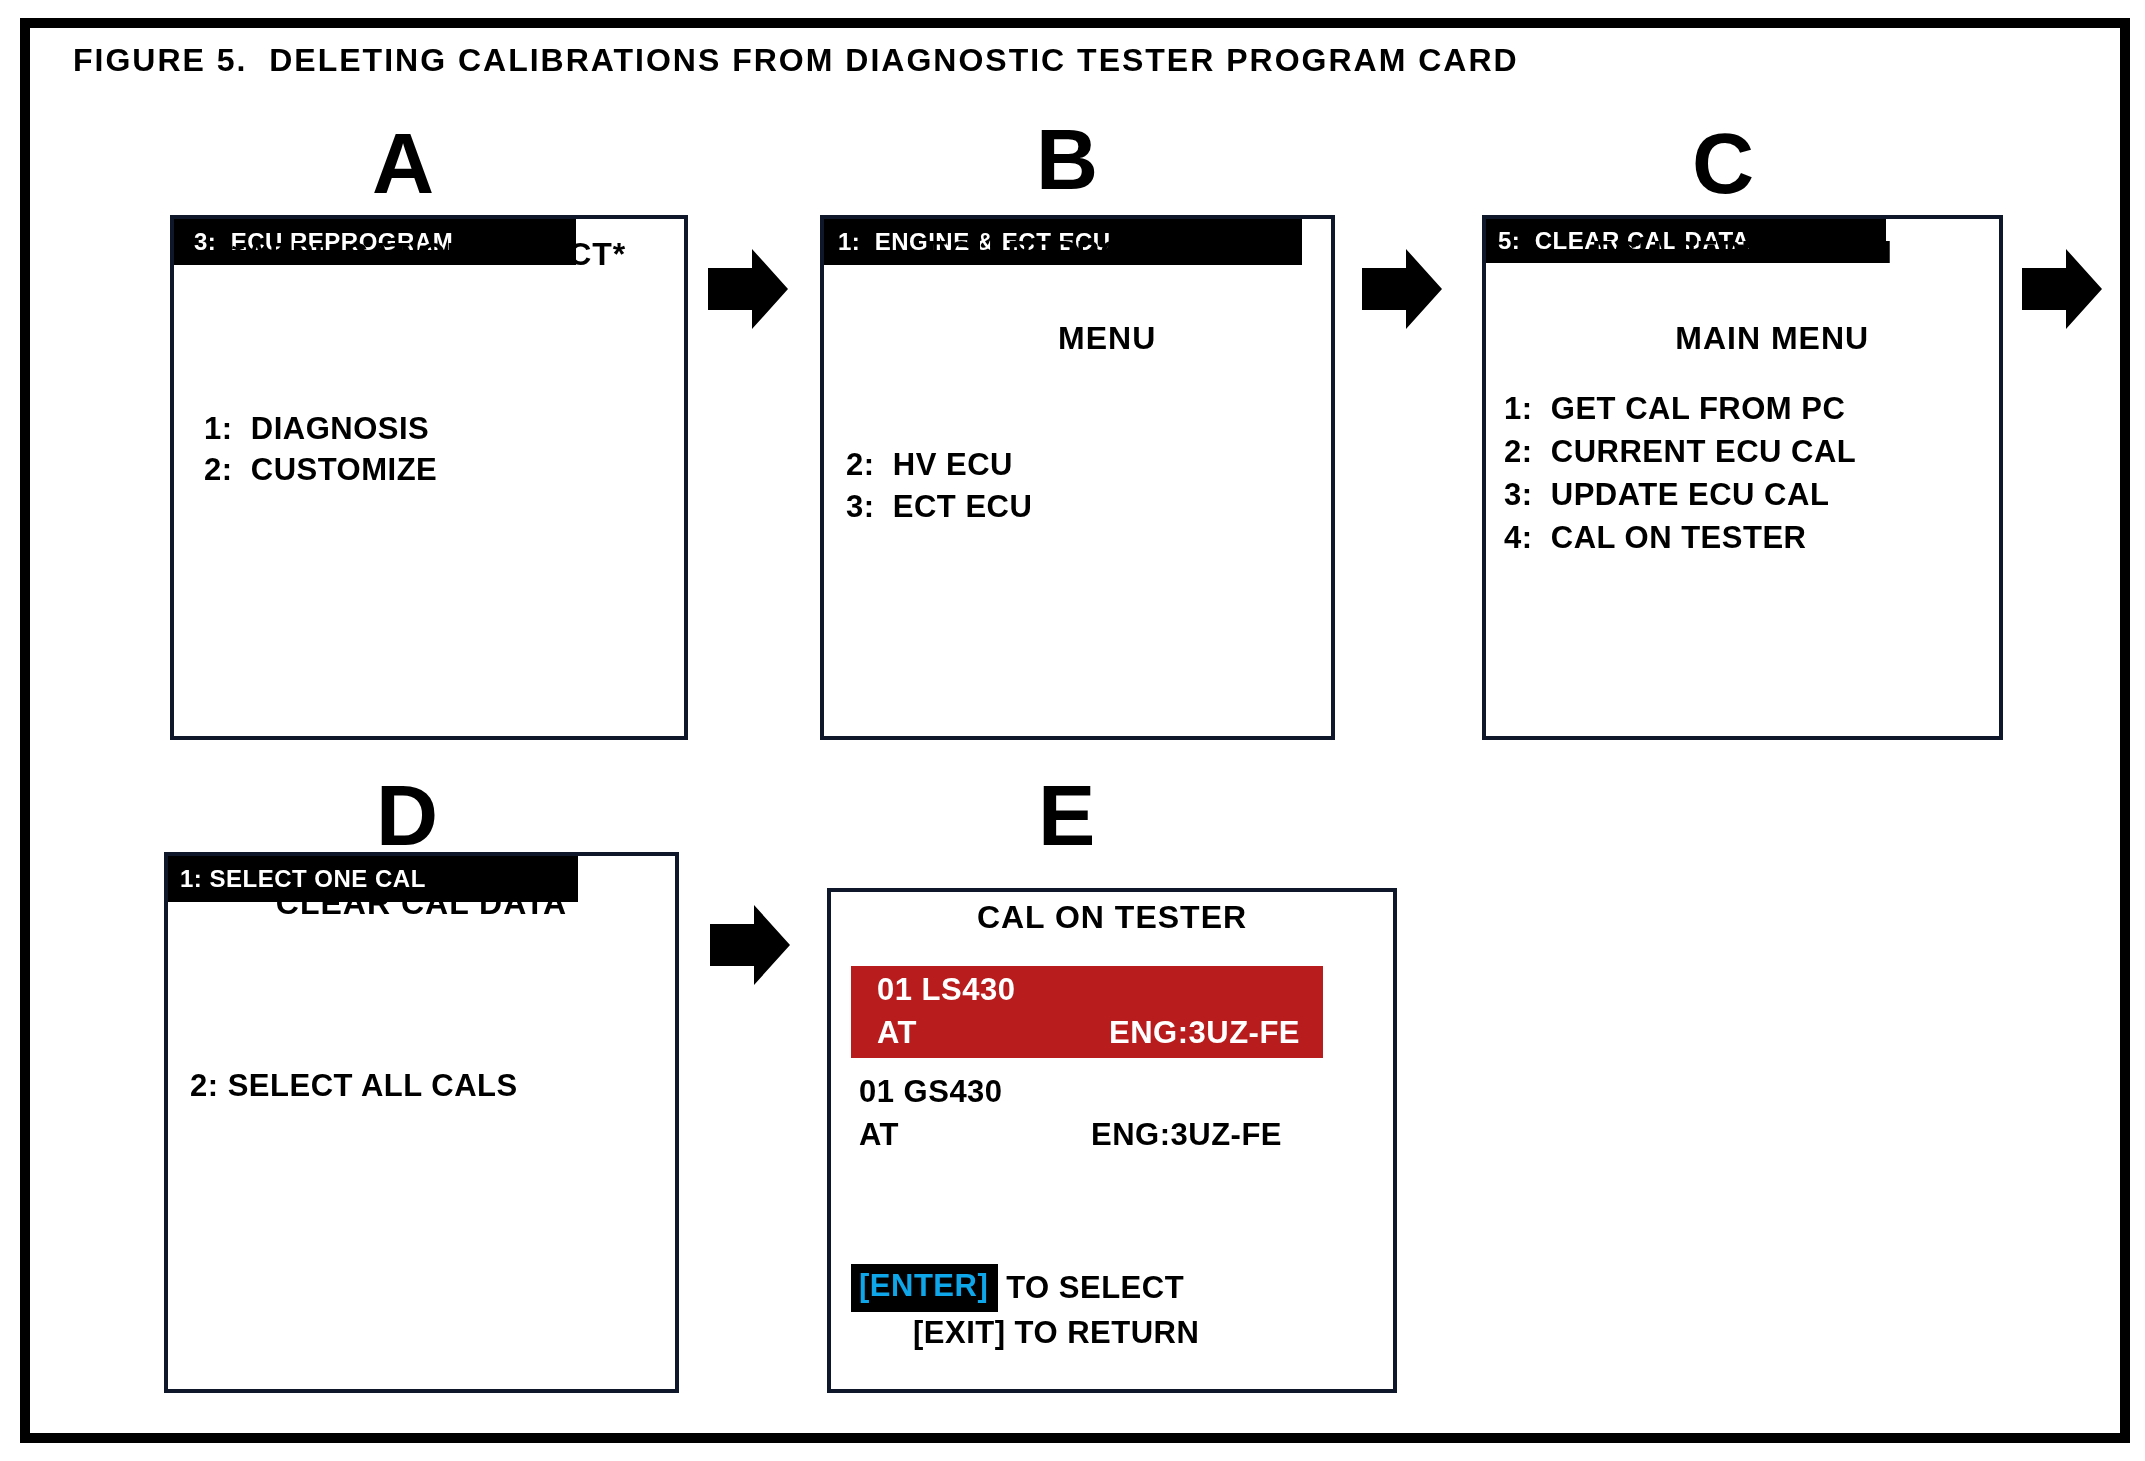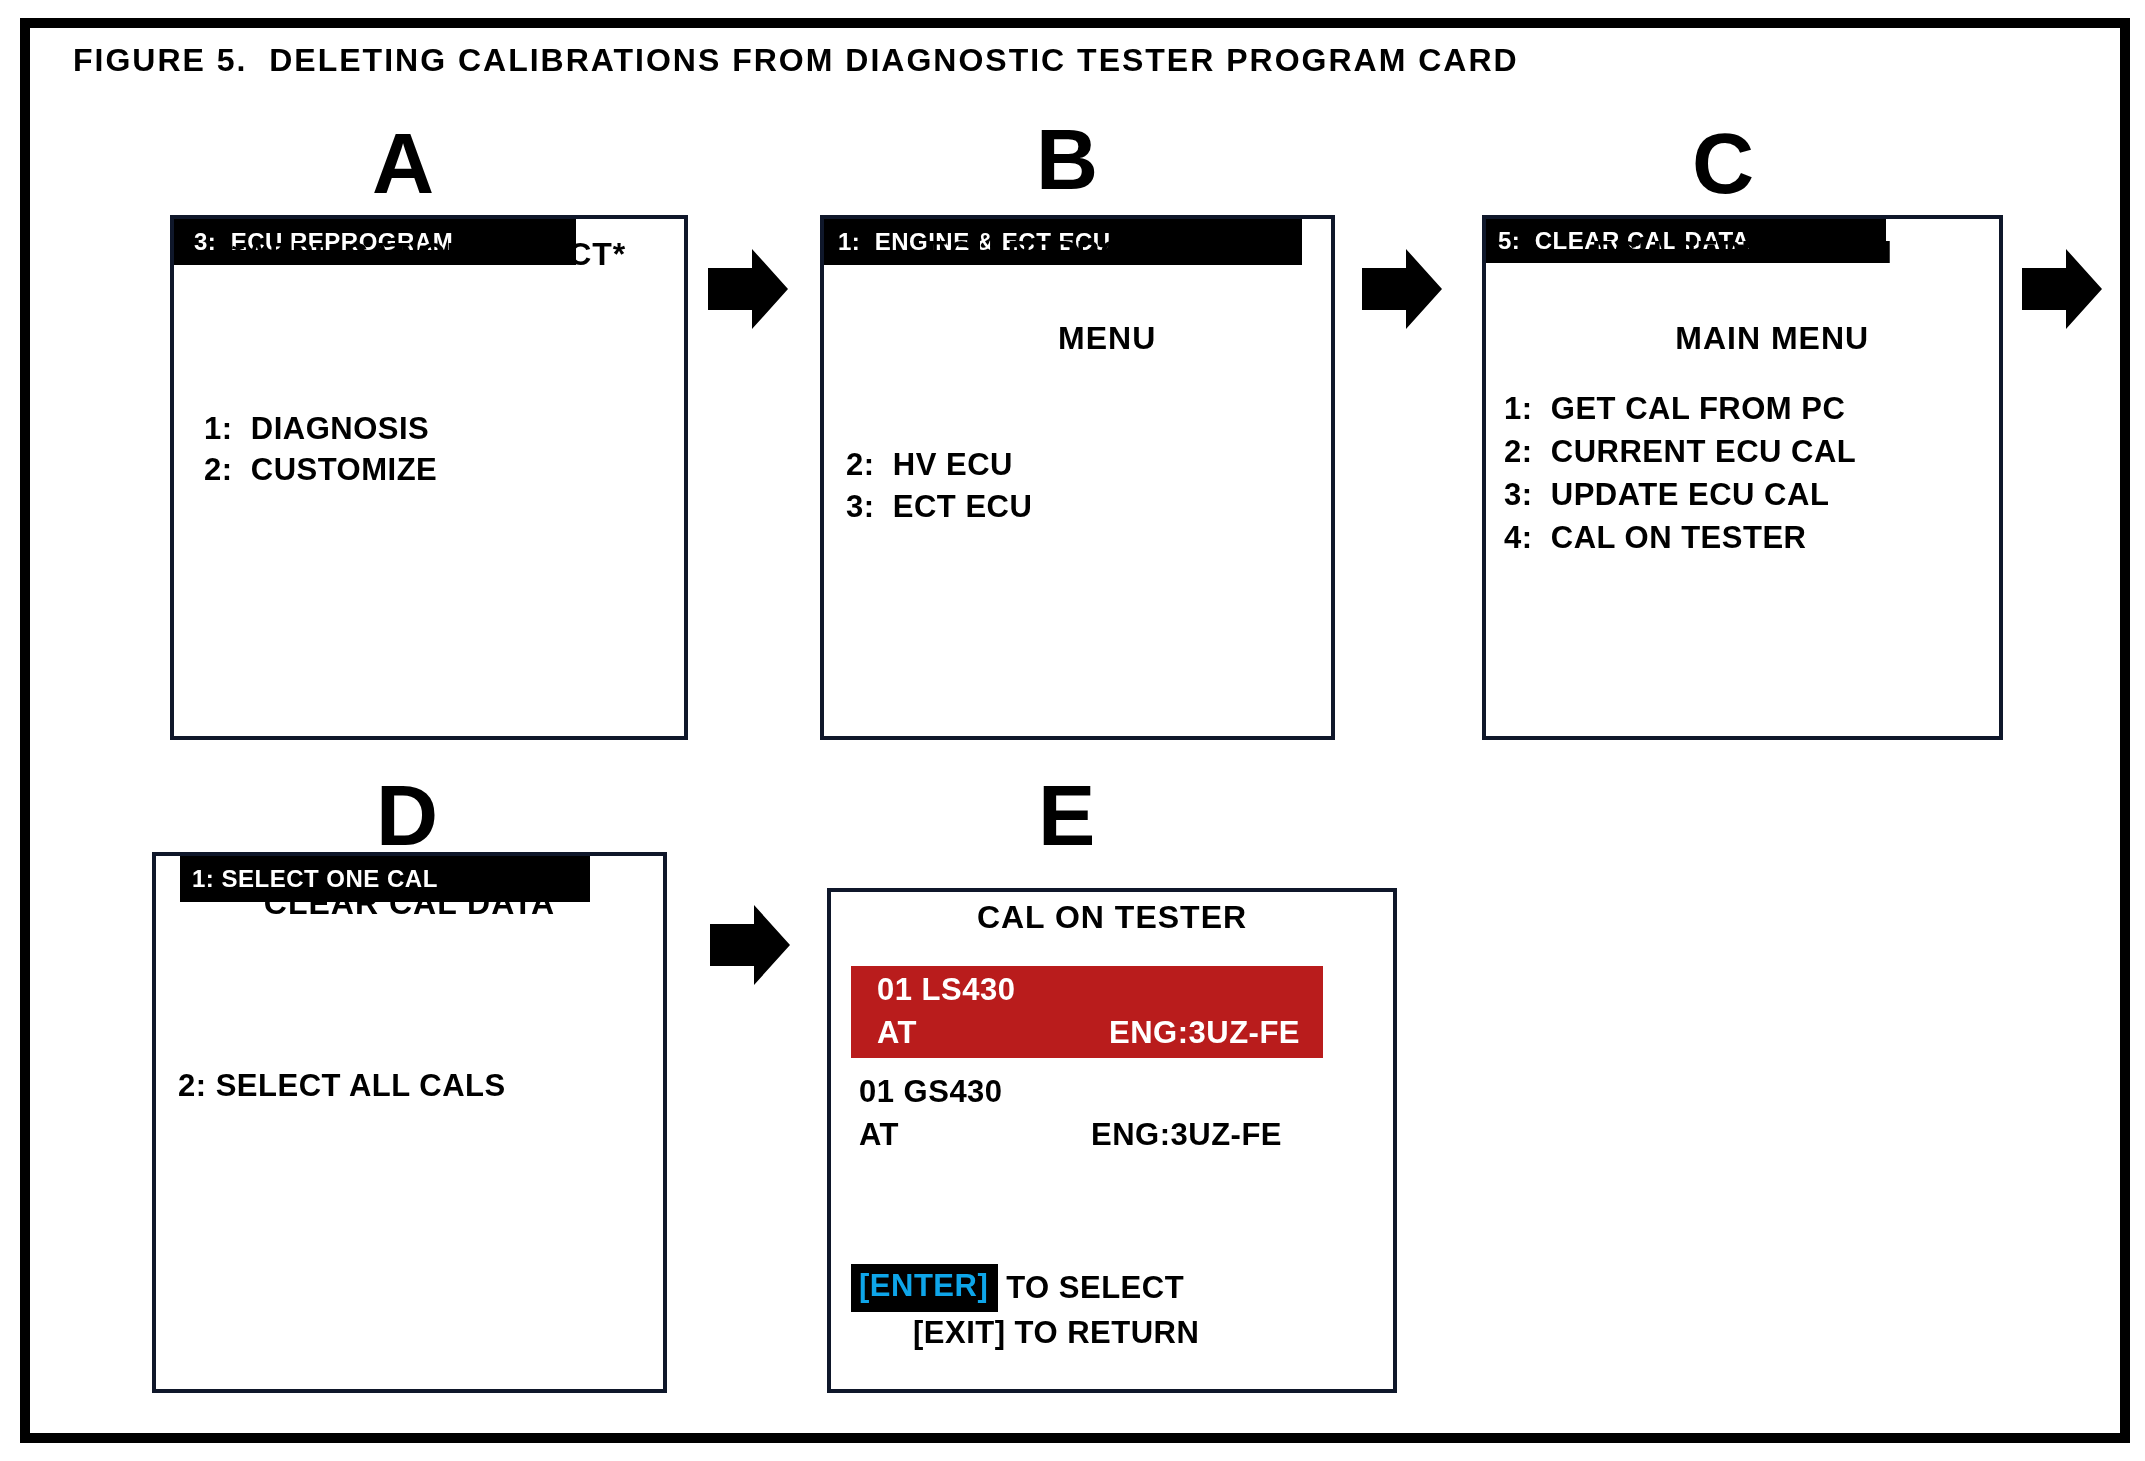--- a/index.html
+++ b/index.html
@@ -8,21 +8,21 @@
     font-family:"Liberation Sans","DejaVu Sans",sans-serif;font-weight:700;color:#000;
   }
   *{box-sizing:border-box;}
   .frame{position:absolute;left:20px;top:18px;width:2110px;height:1425px;border:10px solid #000;}
   .fig-title{position:absolute;left:73px;top:42px;font-size:32px;letter-spacing:2px;white-space:pre;}
   .screen-label{position:absolute;font-size:86px;line-height:1;letter-spacing:0;}
   .screen{position:absolute;border:4px solid #0f172a;background:#fff;margin-left:20px;}
   #screen-a{left:150px;top:215px;width:518px;height:525px;}
   #screen-b{left:800px;top:215px;width:515px;height:525px;}
   #screen-c{left:1462px;top:215px;width:521px;height:525px;}
-  #screen-d{left:132px;top:852px;width:515px;height:541px;padding-left:24px;}
+  #screen-d{left:144px;top:852px;width:515px;height:541px;}
   #screen-e{left:807px;top:888px;width:570px;height:505px;}
   .scr-title{position:absolute;left:0;width:100%;text-align:center;font-size:32px;letter-spacing:1px;line-height:43px;white-space:pre;}
   .mi{position:absolute;font-size:31px;letter-spacing:.5px;line-height:36px;white-space:pre;}
   .mi-hl{background:#000;color:#fff;display:flex;align-items:center;white-space:pre;font-size:24px;letter-spacing:.5px;}
   
   #screen-a .scr-title{top:14px;}
   #a-i1{left:30px;top:192px;}
   #a-i2{left:30px;top:233px;}
   #a-i3{left:10px;top:290px;width:402px;height:46px;padding-left:20px;}
   

